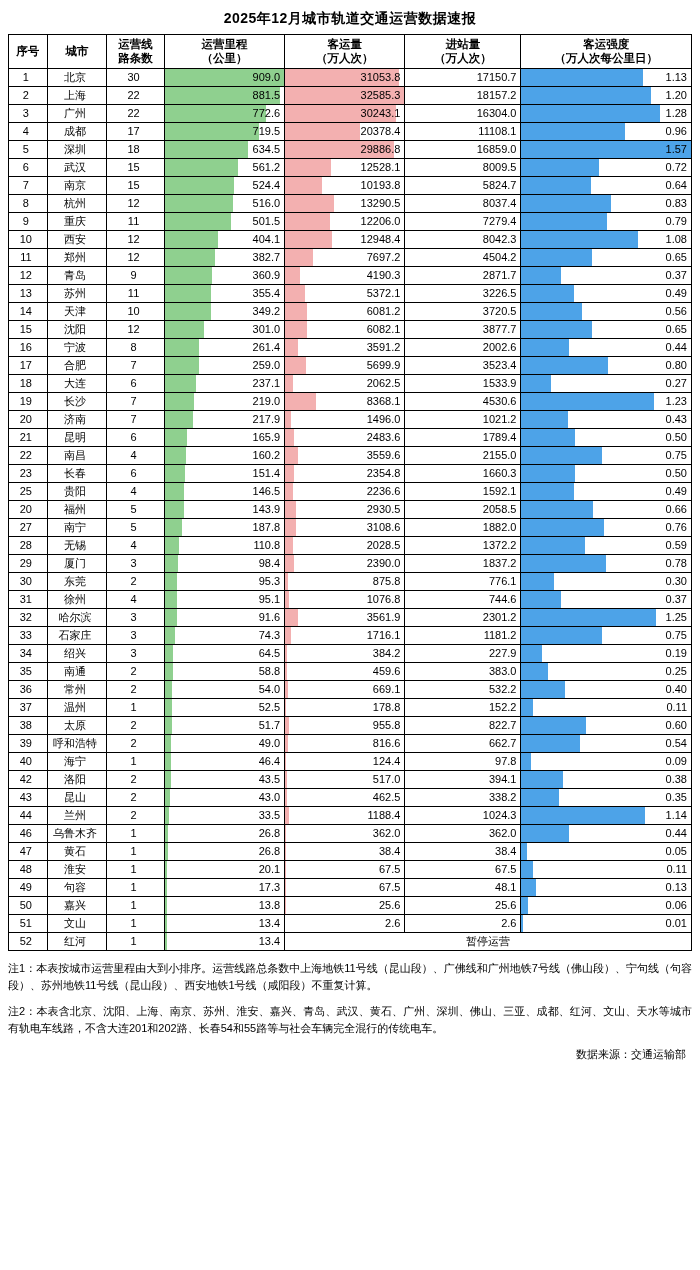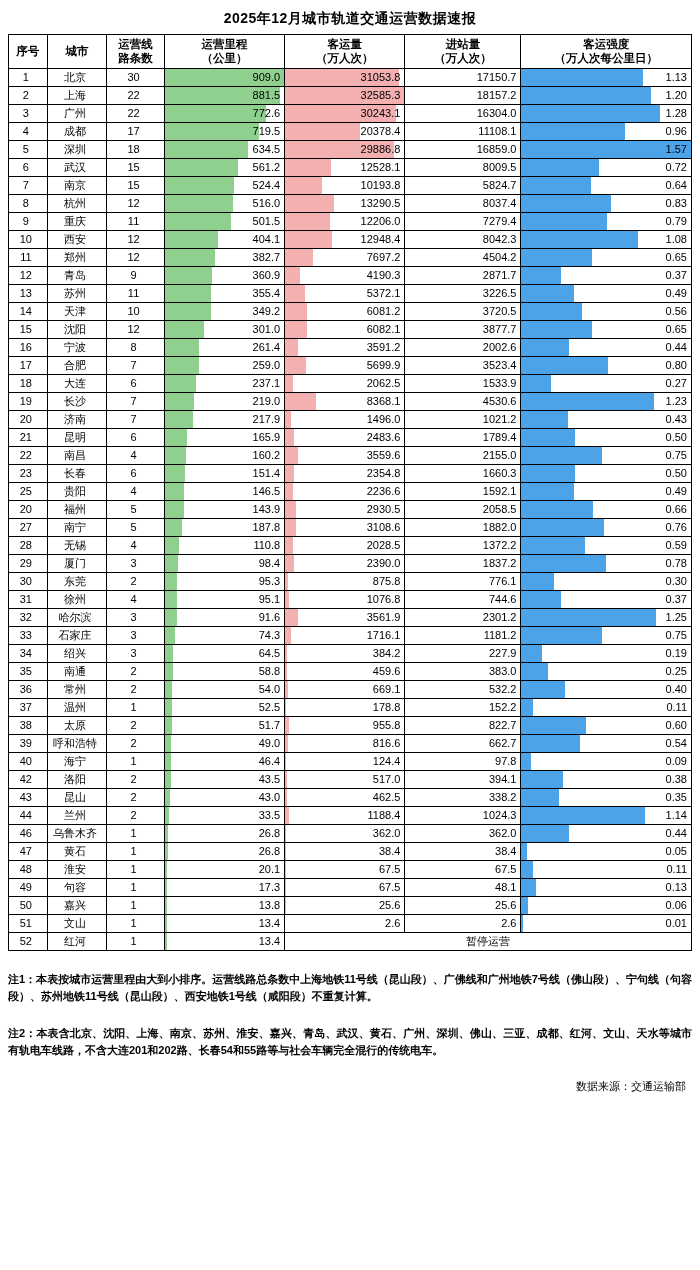--- a/index.html
+++ b/index.html
@@ -68,21 +68,21 @@
   .merged-note{
     text-align:center;
     font-size:11px;
   }
   .notes{
     margin-top:4px;
     font-size:11px;
     line-height:1.55;
     text-align:justify;
   }
-  .notes p{margin:20px 0;font-weight:bold;}
+  .notes p{margin:9px 0;}
   .source{
     text-align:right;
     font-size:11px;
     margin-top:10px;
     padding-right:6px;
   }
 </style>
 </head>
 <body>
 

